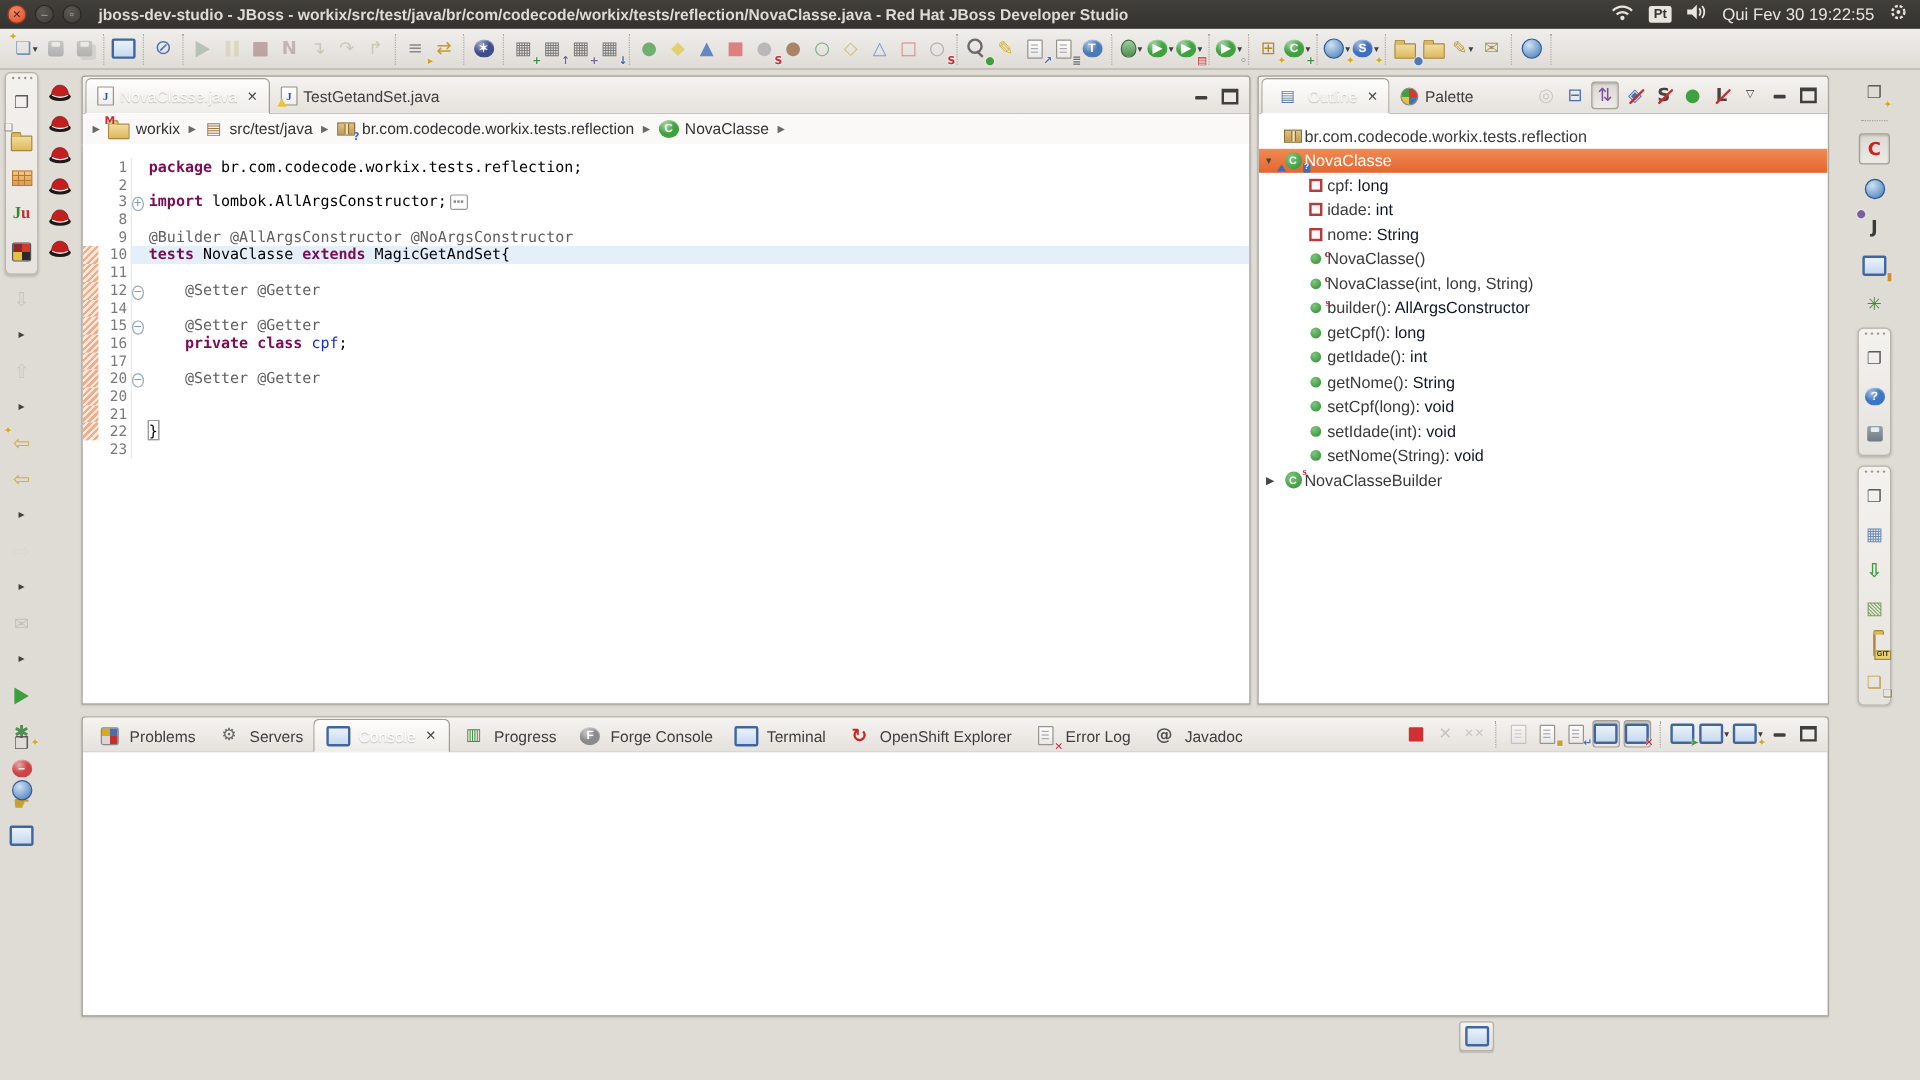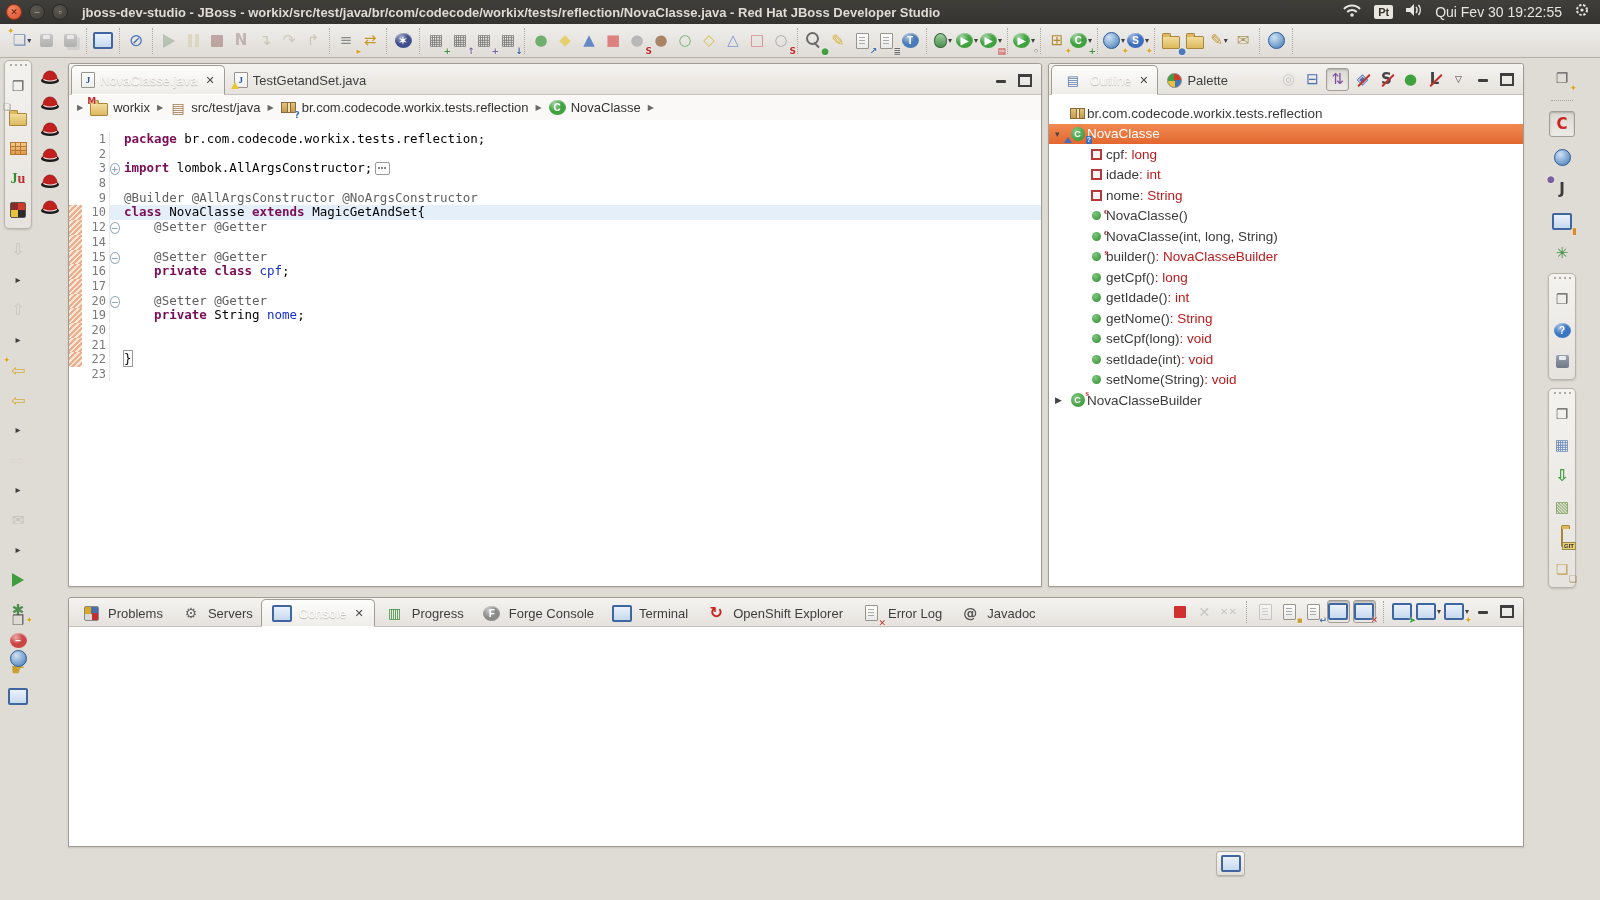--- a/index.html
+++ b/index.html
@@ -110,21 +110,21 @@
   .foldedbox::after{content:"";position:absolute;left:2px;top:4px;width:2px;height:2px;background:#888;box-shadow:3px 0 0 #888,6px 0 0 #888;}
 
   
   #outlinePanel{left:1048px;top:63px;width:474px;height:522px;}
   .otree{position:absolute;top:31px;left:0;right:0;bottom:0;overflow:hidden;font-size:13.5px;padding-top:8px;background:#fff;}
   .orow{display:flex;align-items:center;height:20.5px;color:#3A3A3A;padding-left:6px;}
   .orow .oexp{width:13px;font-size:9px;color:#444;flex:none;}
   .orow .oi{width:19px;display:flex;justify-content:center;position:relative;flex:none;}
   .orow.d1{padding-left:25px;}
   .orow.sel{background:linear-gradient(#F18A52,#E2672F);color:#FFFFFF;}
-  .otype{color:#b91c1c;}
+  .otype{color:#0f172a;}
   .o-field{width:7px;height:7px;border:2px solid #B53A3A;background:#FDF6F4;}
   .o-method{width:9px;height:9px;border-radius:50%;background:radial-gradient(circle at 35% 30%,#7CC87C,#2E8B2E);}
   .o-class{width:14px;height:14px;border-radius:50%;background:radial-gradient(circle at 35% 30%,#7CC87C,#2E8B2E);color:#fff;font:bold 9px/14px "Liberation Sans",sans-serif;text-align:center;}
   .msup{position:absolute;top:-5px;right:-2px;font:bold 9px "Liberation Serif",serif;}
   .msup.c{color:#8A2525;} .msup.s{color:#CC3333;}
   .obdg-tri{position:absolute;left:-4px;bottom:-2px;width:0;height:0;border-left:4px solid transparent;border-right:4px solid transparent;border-bottom:6px solid #3A6EC0;}
   .obdg-q{position:absolute;right:-5px;bottom:-3px;background:#3A6EC0;color:#fff;font:bold 7px/8px "Liberation Sans",sans-serif;padding:0 1px;border-radius:1px;}
 
   
   #bottomPanel{left:68px;top:597px;width:1454px;height:248px;}
@@ -586,21 +586,27 @@
         <div class="crow">
           <span class="cbar"><span class="tri"></span></span>
           <span class="lnum">9</span>
           <span class="cfold"></span>
           <span class="ctext"><span class="ann">@Builder @AllArgsConstructor @NoArgsConstructor</span></span>
         </div>
         <div class="crow curline">
           <span class="cbar hatch"></span>
           <span class="lnum">10</span>
           <span class="cfold"></span>
-          <span class="ctext"><span class="kw">class</span><span class="pl"> NovaClasse </span><span class="kw">extends</span><span class="pl"> MagicGetAndSet{</span></span>
+          <span class="ctext"><span class="kw">tests</span><span class="pl"> NovaClasse </span><span class="kw">extends</span><span class="pl"> MagicGetAndSet{</span></span>
+        </div>
+        <div class="crow">
+          <span class="cbar hatch"></span>
+          <span class="lnum">11</span>
+          <span class="cfold"></span>
+          <span class="ctext"></span>
         </div>
         <div class="crow">
           <span class="cbar hatch"></span>
           <span class="lnum">12</span>
           <span class="cfold"><span class="fm">−</span></span>
           <span class="ctext"><span class="ann">    @Setter @Getter</span></span>
         </div>
         <div class="crow">
           <span class="cbar hatch"></span>
           <span class="lnum">14</span>
@@ -626,26 +632,20 @@
           <span class="ctext"></span>
         </div>
         <div class="crow">
           <span class="cbar hatch"></span>
           <span class="lnum">20</span>
           <span class="cfold"><span class="fm">−</span></span>
           <span class="ctext"><span class="ann">    @Setter @Getter</span></span>
         </div>
         <div class="crow">
           <span class="cbar hatch"></span>
-          <span class="lnum">19</span>
-          <span class="cfold"></span>
-          <span class="ctext"><span class="pl">    </span><span class="kw">private</span><span class="pl"> String </span><span class="fld">nome</span><span class="pl">;</span></span>
-        </div>
-        <div class="crow">
-          <span class="cbar hatch"></span>
           <span class="lnum">20</span>
           <span class="cfold"></span>
           <span class="ctext"></span>
         </div>
         <div class="crow">
           <span class="cbar hatch"></span>
           <span class="lnum">21</span>
           <span class="cfold"></span>
           <span class="ctext"></span>
         </div>
@@ -770,21 +770,21 @@
           </span>
           <span>NovaClasse(int, long, String)</span>
         </div>
         <div class="orow d1">
           <span class="oexp"></span>
           <span class="oi">
             <span class="o-method"></span>
             <span class="msup s">s</span>
           </span>
           <span>builder()</span>
-          <span class="otype"> : NovaClasseBuilder</span>
+          <span class="otype"> : AllArgsConstructor</span>
         </div>
         <div class="orow d1">
           <span class="oexp"></span>
           <span class="oi">
             <span class="o-method"></span>
           </span>
           <span>getCpf()</span>
           <span class="otype"> : long</span>
         </div>
         <div class="orow d1">

